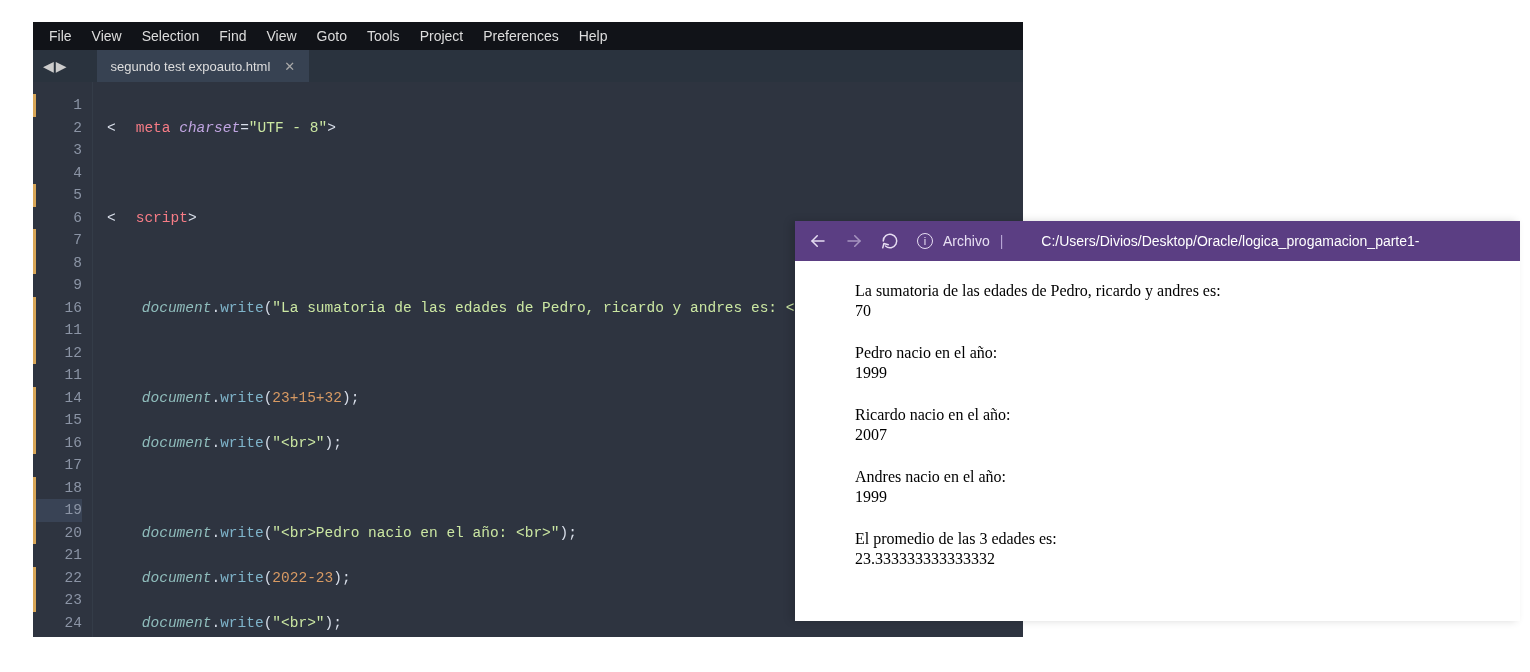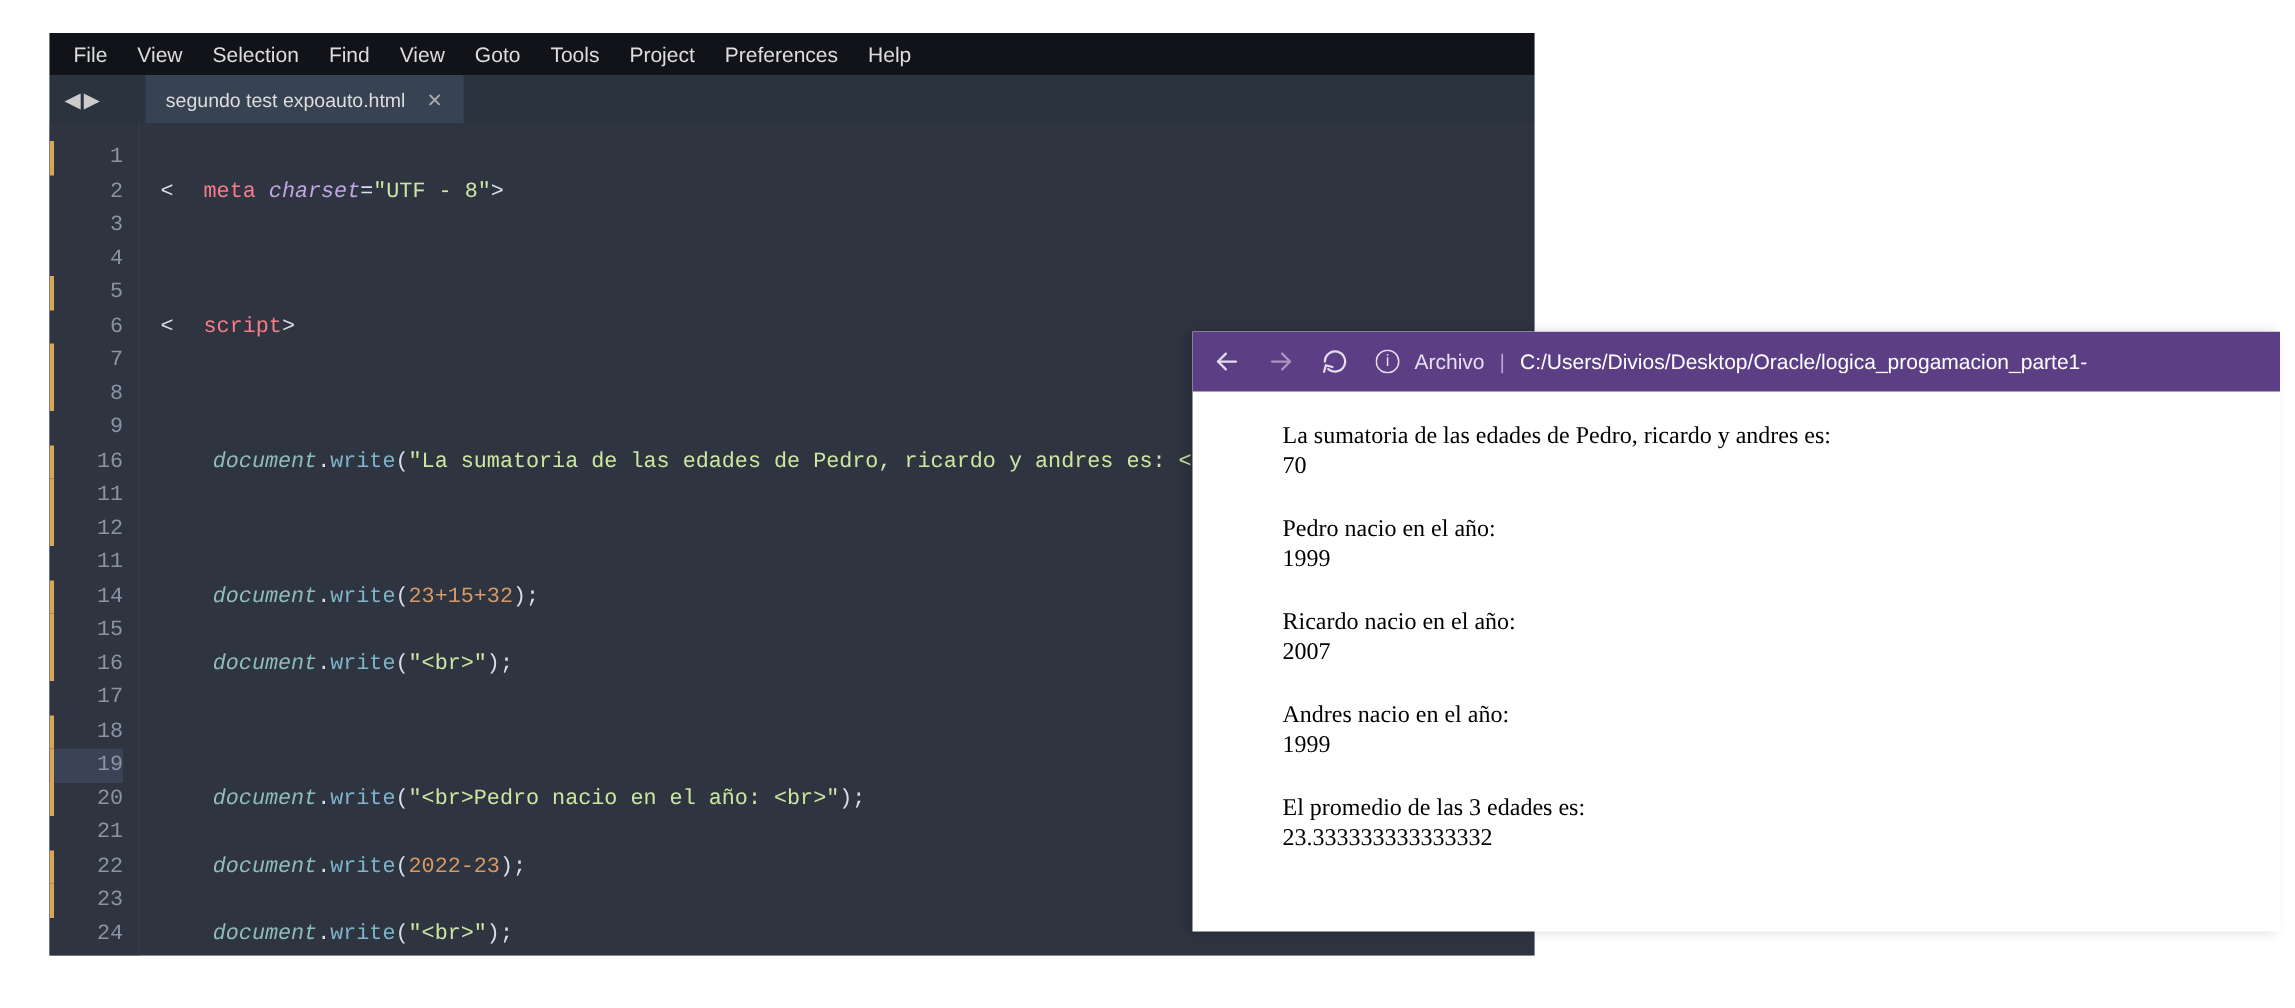--- a/index.html
+++ b/index.html
@@ -136,21 +136,21 @@
     display:flex; align-items:center; gap:10px;
     color:#e8e0f3;
     overflow:hidden; white-space:nowrap;
   }
   .addr .info-icon {
     width:16px;height:16px;border:1.5px solid #e6ddf2;border-radius:50%;
     display:inline-flex;align-items:center;justify-content:center;
     font-size:11px; font-family:"Segoe UI",sans-serif;
   }
   .addr .sep { color:#b6a5d4; }
-  .addr .path { color:#fff; }
+  .addr .path { color:#fff;margin-left:28px; }
   .browser-content {
     padding: 20px 16px;
     color:#000;
     font-size:16px;
     line-height:1.25;
     margin-left:44px;
   }
   .browser-content p { margin-bottom: 0; }
   .browser-content .block { margin-bottom: 22px; }
   svg { display:block; }

